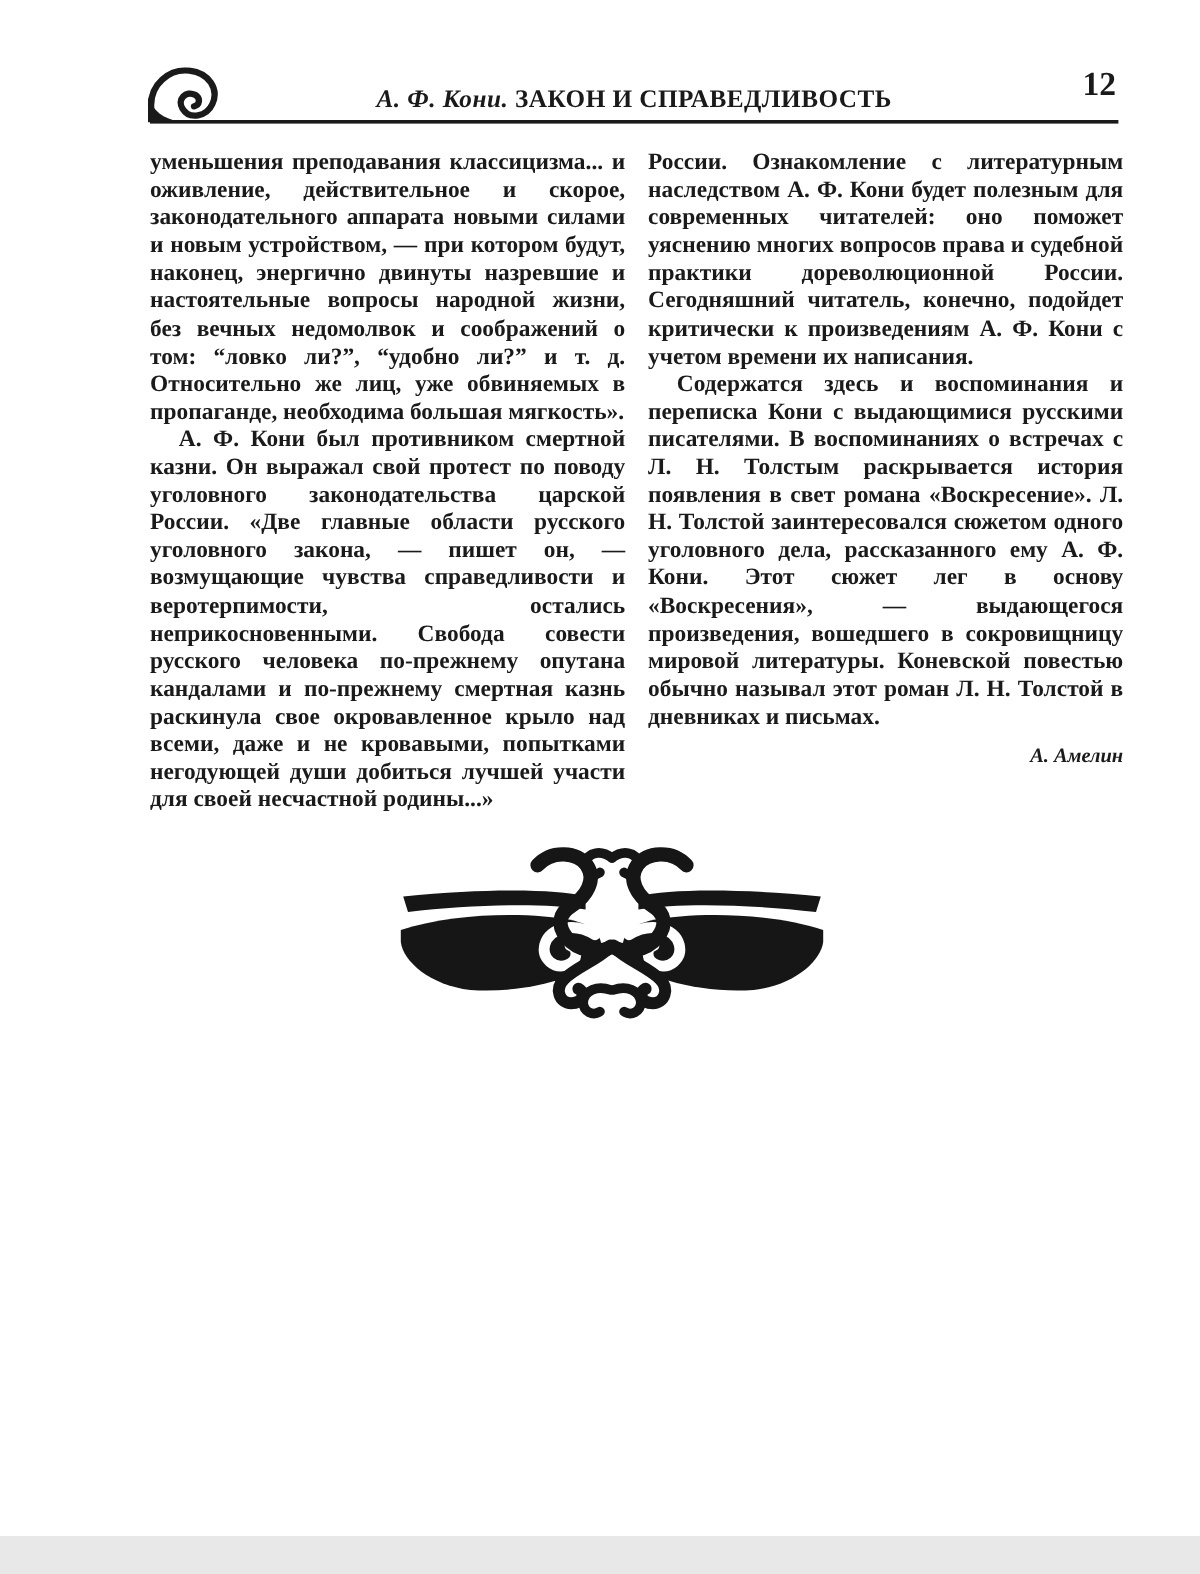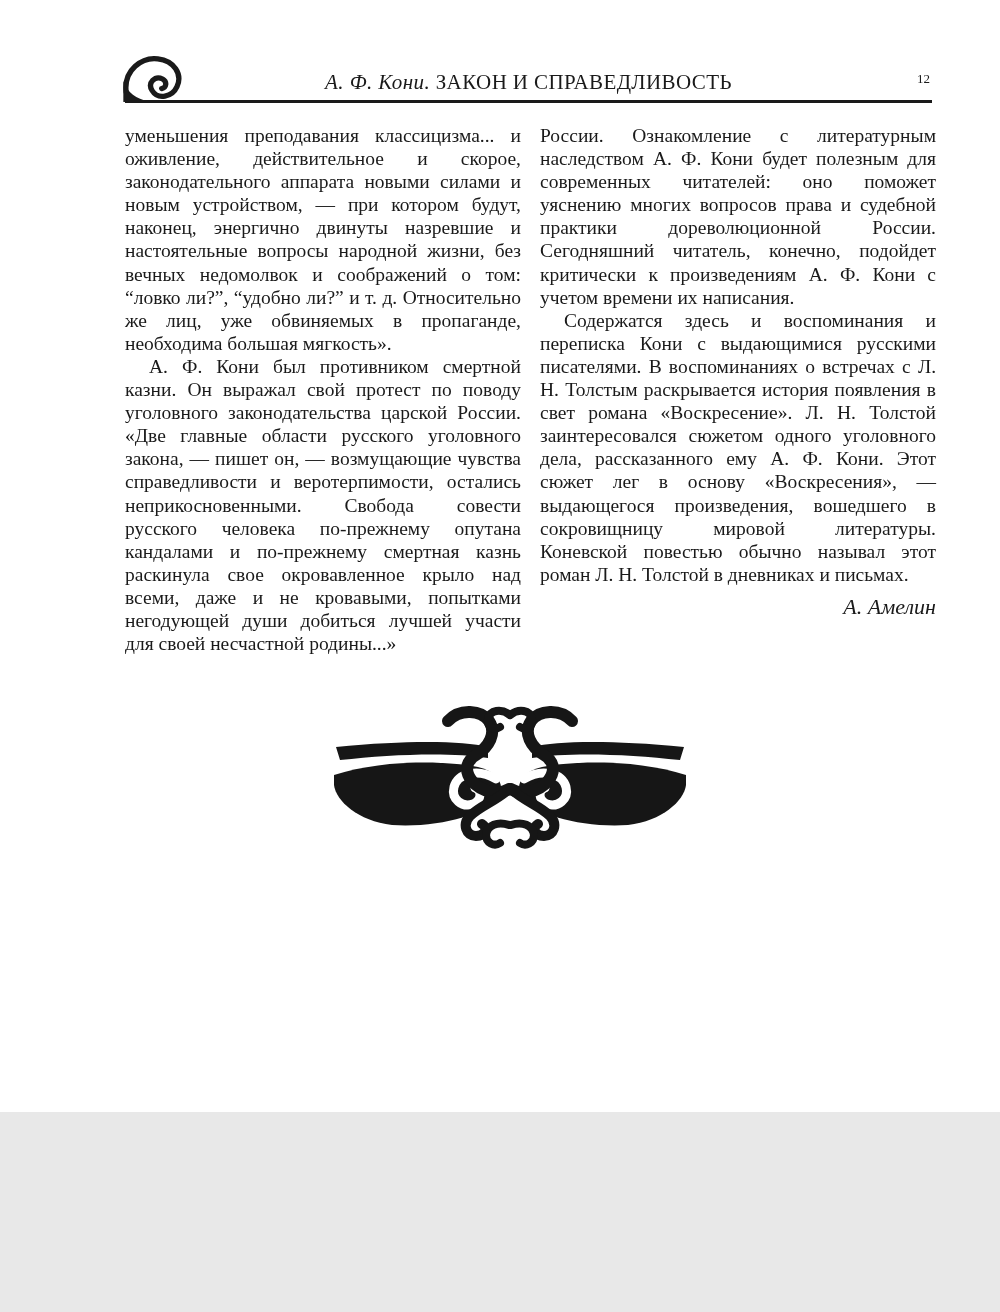--- a/index.html
+++ b/index.html
@@ -1,58 +1,59 @@
 <!DOCTYPE html>
 <html lang="ru"><head>
 <meta charset="utf-8">
 <style>
   html,body { margin:0; padding:0; background:#e8e8e8; }
   .page {
     position:relative;
-    width:1000px; height:1112px;
+    width:1000px; height:1280px;
     margin:0 auto;
     background:#ffffff;
     color:#1a1a1a;
     font-family:"Liberation Serif", serif;
     overflow:hidden;
+    font-weight:bold;
   }
   
   .header-rule {
     position:absolute; left:125px; top:100px;
     width:807px; height:3px; background:#1a1a1a;
   }
   .logo {
     position:absolute; left:123px; top:56px;
     width:62px; height:46px;
   }
   .header-center {
     position:absolute; left:125px; top:70px; width:807px;
     text-align:center; font-size:21px; letter-spacing:0.4px;
     white-space:nowrap;
   }
   .header-center .author { font-style:italic; }
   .page-number {
-    position:absolute; right:70px; top:71px;
-    font-size:13px;
+    position:absolute; right:70px; top:55px;
+    font-size:28px;
   }
   
   .col {
     position:absolute; top:124px; width:396px;
     font-size:19.5px; line-height:23.1px;
     text-align:justify;
   }
   .col-left  { left:125px; }
   .col-right { left:540px; }
   .para { margin:0; }
   .para.indent { text-indent:24px; }
   .signature {
     margin-top:9px;
     text-align:right;
     font-style:italic;
-    font-size:22px;
+    font-size:17px;
   }
   
   .ornament {
     position:absolute; left:330px; top:697px;
     width:360px; height:155px;
   }
   .ornament .ink  { fill:#161616; }
   .ornament .wht  { stroke:#ffffff; stroke-width:9; fill:none; stroke-linecap:round; }
   .ornament .stk12{ stroke:#161616; stroke-width:12; fill:none; stroke-linecap:round; }
   .ornament .stk10{ stroke:#161616; stroke-width:10; fill:none; stroke-linecap:round; }

